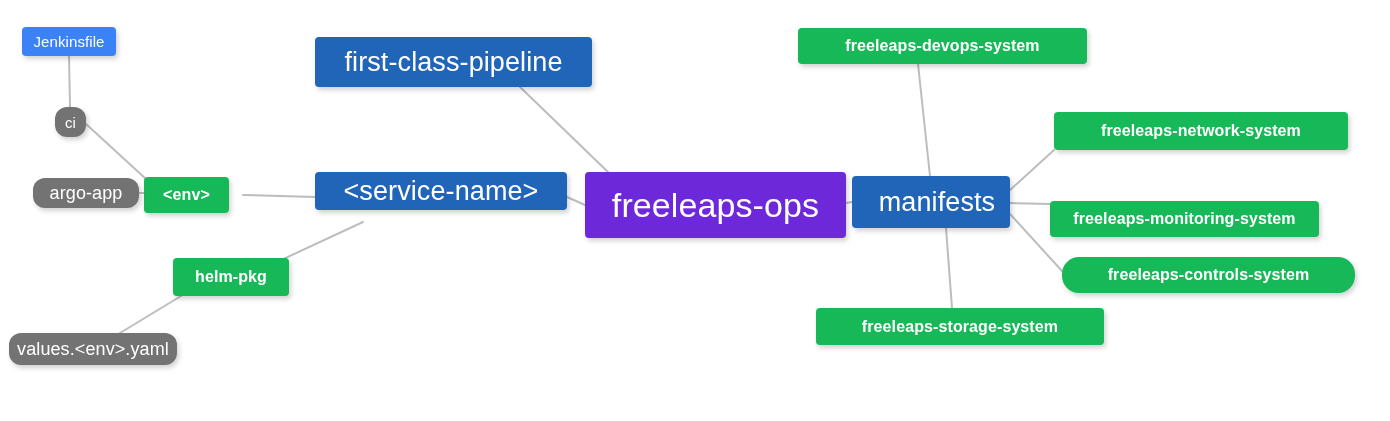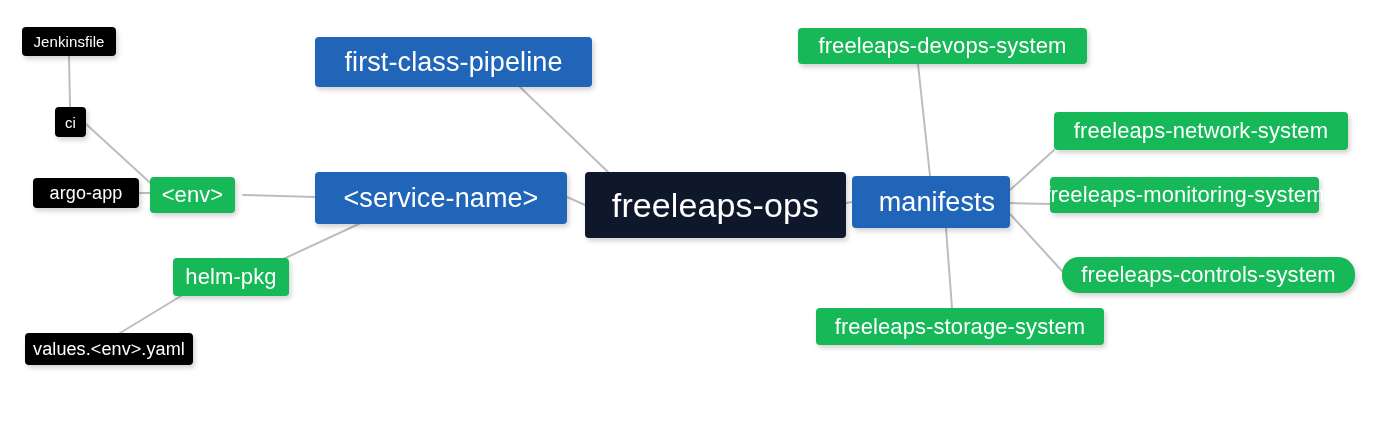--- a/index.html
+++ b/index.html
@@ -33,29 +33,29 @@
     align-items: center;
     justify-content: center;
     box-sizing: border-box;
     border-radius: 4px;
     color: #ffffff;
     white-space: nowrap;
     box-shadow: 2px 3px 5px rgba(0,0,0,0.18);
     line-height: 1;
     letter-spacing: 0.1px;
   }
-  .node-root   { background: #0f172a; }
+  .node-root   { background: #6d28d9; }
   .node-blue   { background: #2065b8; }
   .node-green  { background: #16b858; }
-  .node-orange { background: #000000; }
-  .node-red    { background: #000000; }
+  .node-orange { background: #3b82f6; }
+  .node-red    { background: #737373; border-radius: 12px; }
 
   .size-root   { font-size: 34px; }
   .size-l2     { font-size: 27px; }
-  .size-l3     { font-size: 22px; }
+  .size-l3     { font-size: 16px; font-weight: bold; }
   .size-l4     { font-size: 18px; }
   .size-l5     { font-size: 15px; }
 </style>
 </head>
 <body>
 
 <div id="mindmap-canvas">
   <svg id="edge-layer" viewBox="0 0 1390 421" width="1390" height="421">
       <path d="M 585 205 L 567 197" stroke="#bdbdbd" stroke-width="2" fill="none" stroke-linecap="round"></path>
       <path d="M 608 172 L 520 87" stroke="#bdbdbd" stroke-width="2" fill="none" stroke-linecap="round"></path>
@@ -67,28 +67,28 @@
       <path d="M 70 107 L 69 56" stroke="#bdbdbd" stroke-width="2" fill="none" stroke-linecap="round"></path>
       <path d="M 181 296 L 120 333" stroke="#bdbdbd" stroke-width="2" fill="none" stroke-linecap="round"></path>
       <path d="M 930 176 L 918 64" stroke="#bdbdbd" stroke-width="2" fill="none" stroke-linecap="round"></path>
       <path d="M 1010 190 L 1054 150" stroke="#bdbdbd" stroke-width="2" fill="none" stroke-linecap="round"></path>
       <path d="M 1010 203 L 1050 204" stroke="#bdbdbd" stroke-width="2" fill="none" stroke-linecap="round"></path>
       <path d="M 1010 214 L 1062 271" stroke="#bdbdbd" stroke-width="2" fill="none" stroke-linecap="round"></path>
       <path d="M 946 228 L 952 308" stroke="#bdbdbd" stroke-width="2" fill="none" stroke-linecap="round"></path>
     </svg>
   <div id="node-layer">
       <div class="node node-root size-root" style="left: 585px; top: 172px; width: 261px; height: 66px;">freeleaps-ops</div>
-      <div class="node node-blue size-l2" style="left: 315px; top: 172px; width: 252px; height: 52px; text-align: right;">&lt;service-name&gt;</div>
+      <div class="node node-blue size-l2" style="left: 315px; top: 172px; width: 252px; height: 38px; text-align: right;">&lt;service-name&gt;</div>
       <div class="node node-blue size-l2" style="left: 315px; top: 37px; width: 277px; height: 50px; text-align: right;">first-class-pipeline</div>
       <div class="node node-blue size-l2" style="left: 852px; top: 176px; width: 158px; height: 52px; padding-left: 12px;">manifests</div>
-      <div class="node node-green size-l3" style="left: 150px; top: 177px; width: 85px; height: 36px;">&lt;env&gt;</div>
+      <div class="node node-green size-l3" style="left: 144px; top: 177px; width: 85px; height: 36px;">&lt;env&gt;</div>
       <div class="node node-green size-l3" style="left: 148px; top: 258px; width: 116px; height: 38px; margin-left: 25px;">helm-pkg</div>
       <div class="node node-red size-l5" style="left: 55px; top: 107px; width: 31px; height: 30px;">ci</div>
       <div class="node node-orange size-l5" style="left: 22px; top: 27px; width: 94px; height: 29px;">Jenkinsfile</div>
       <div class="node node-red size-l4" style="left: 33px; top: 178px; width: 106px; height: 30px;">argo-app</div>
-      <div class="node node-red size-l4" style="left: 25px; top: 333px; width: 168px; height: 32px;">values.&lt;env&gt;.yaml</div>
+      <div class="node node-red size-l4" style="left: 9px; top: 333px; width: 168px; height: 32px;">values.&lt;env&gt;.yaml</div>
       <div class="node node-green size-l3" style="left: 798px; top: 28px; width: 289px; height: 36px;">freeleaps-devops-system</div>
       <div class="node node-green size-l3" style="left: 1054px; top: 112px; width: 294px; height: 38px;">freeleaps-network-system</div>
-      <div class="node node-green size-l3" style="left: 1050px; top: 177px; width: 269px; height: 36px;">freeleaps-monitoring-system</div>
+      <div class="node node-green size-l3" style="left: 1050px; top: 201px; width: 269px; height: 36px;">freeleaps-monitoring-system</div>
       <div class="node node-green size-l3" style="left: 1062px; top: 257px; width: 293px; height: 36px; border-radius: 17px;">freeleaps-controls-system</div>
       <div class="node node-green size-l3" style="left: 816px; top: 308px; width: 288px; height: 37px;">freeleaps-storage-system</div>
     </div>
 </div>
 
 </body></html>

